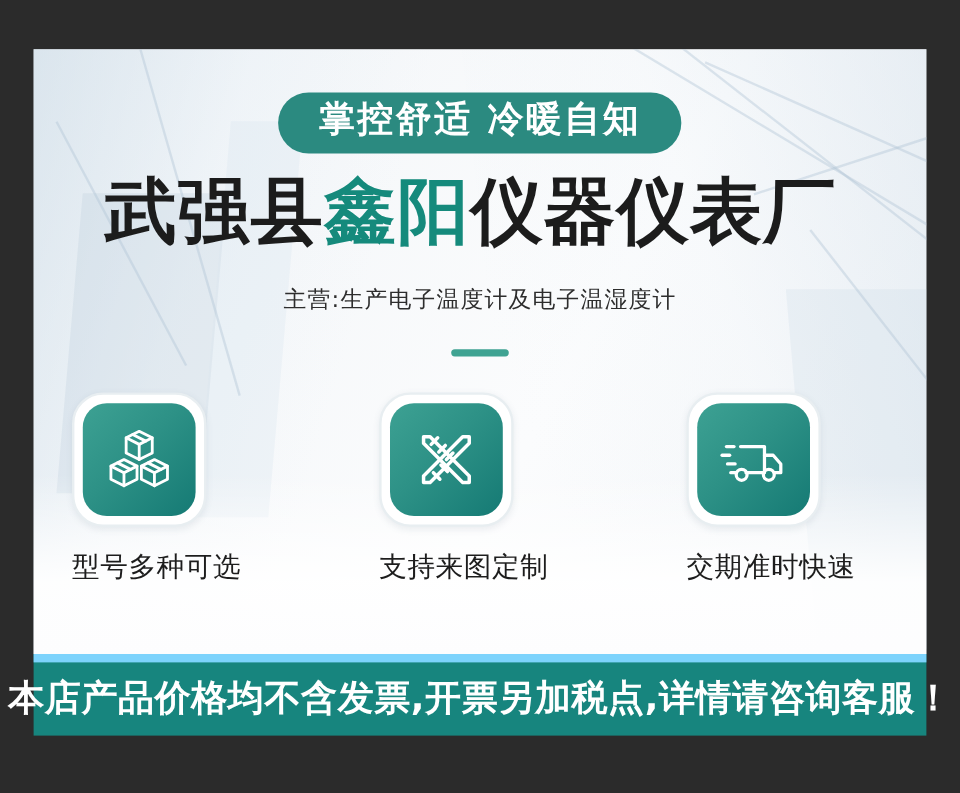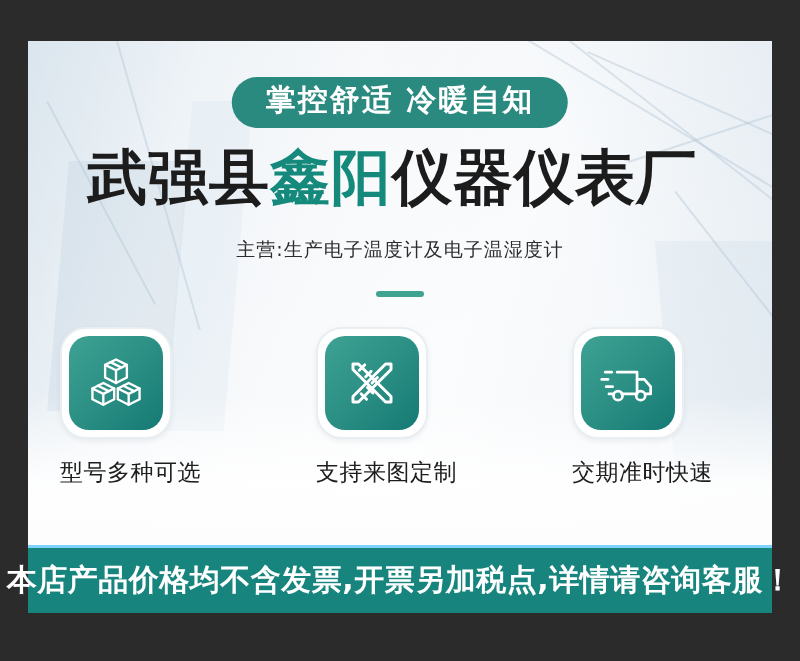--- a/index.html
+++ b/index.html
@@ -172,21 +172,21 @@
   }
 
   
   .banner {
     position: absolute;
     left: 28px;
     top: 545px;
     width: 744px;
     height: 68px;
     background: #17857e;
-    border-top: 3px solid #7dd3fc;
+    border-top: 7px solid #7dd3fc;
     display: flex;
     align-items: center;
     justify-content: center;
   }
   .banner-text {
     color: #ffffff;
     font-size: 30px;
     font-weight: bold;
     letter-spacing: .5px;
     white-space: nowrap;

